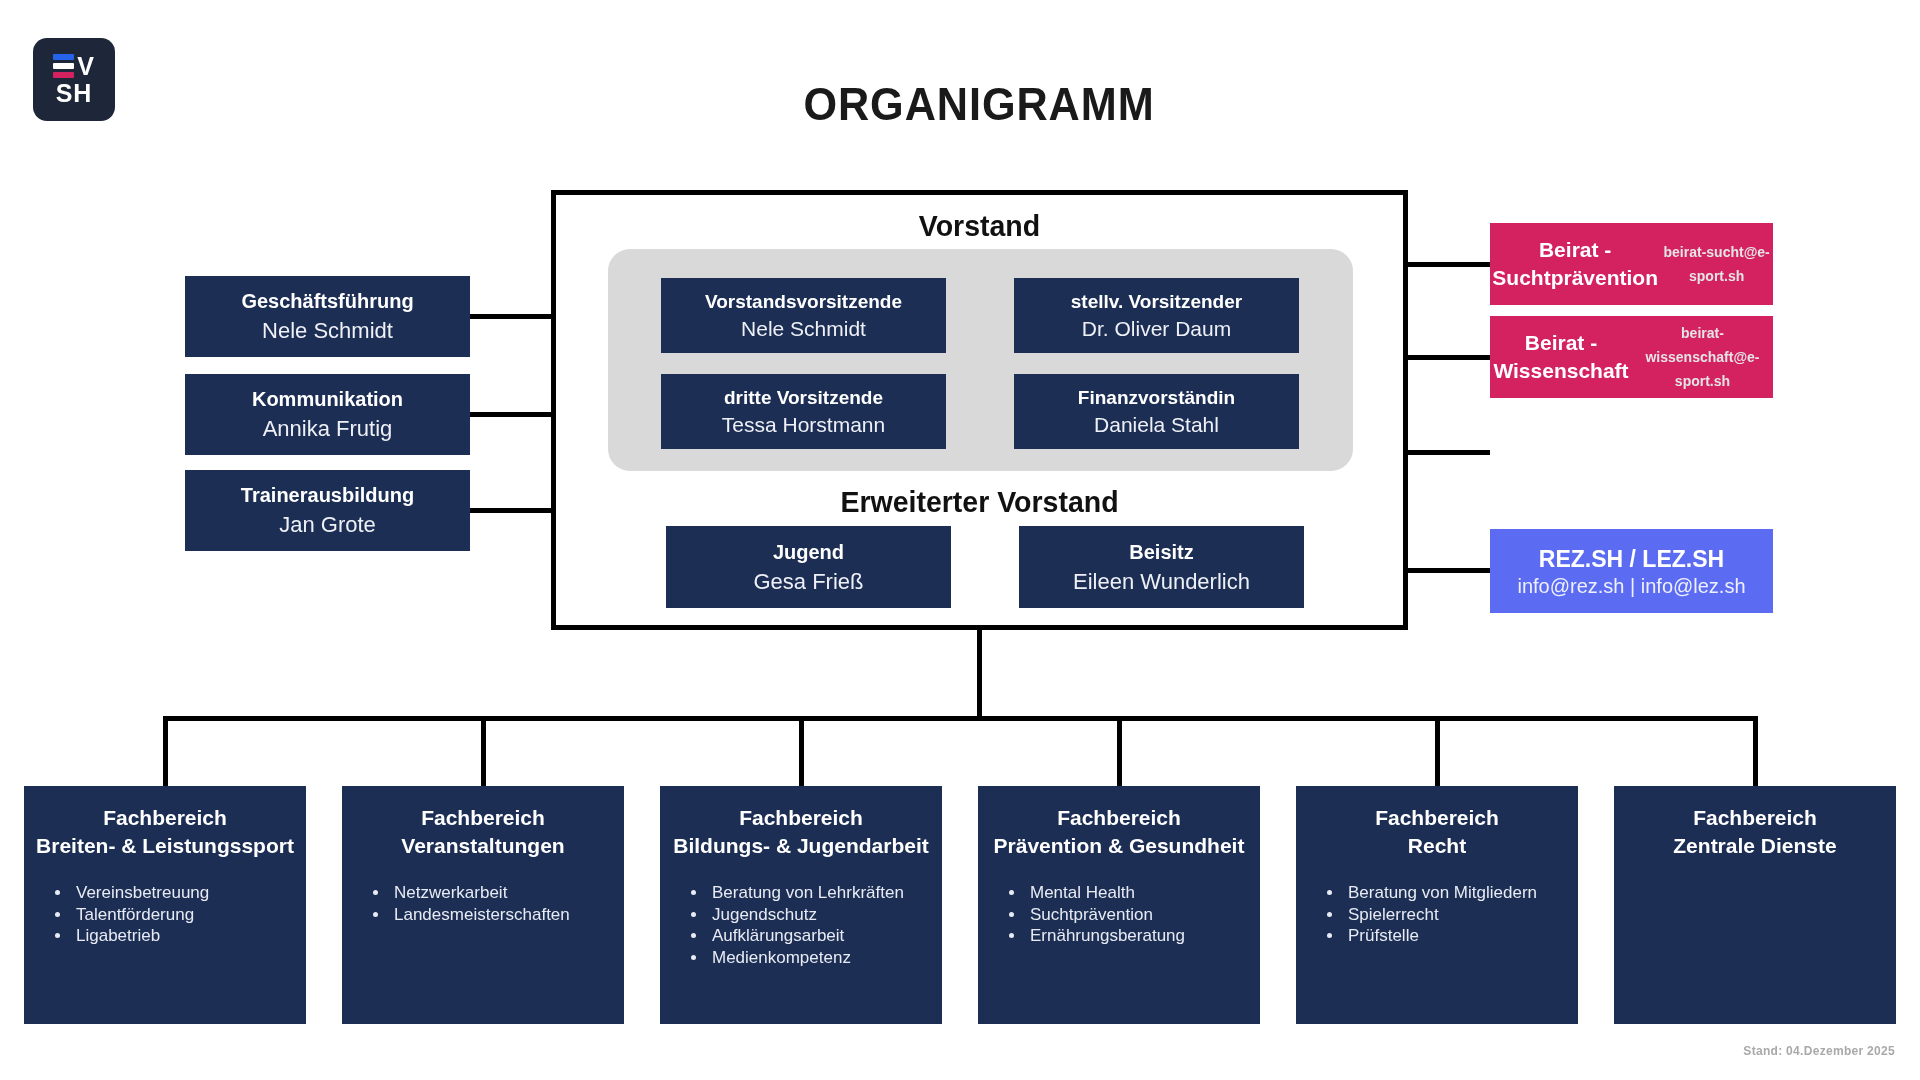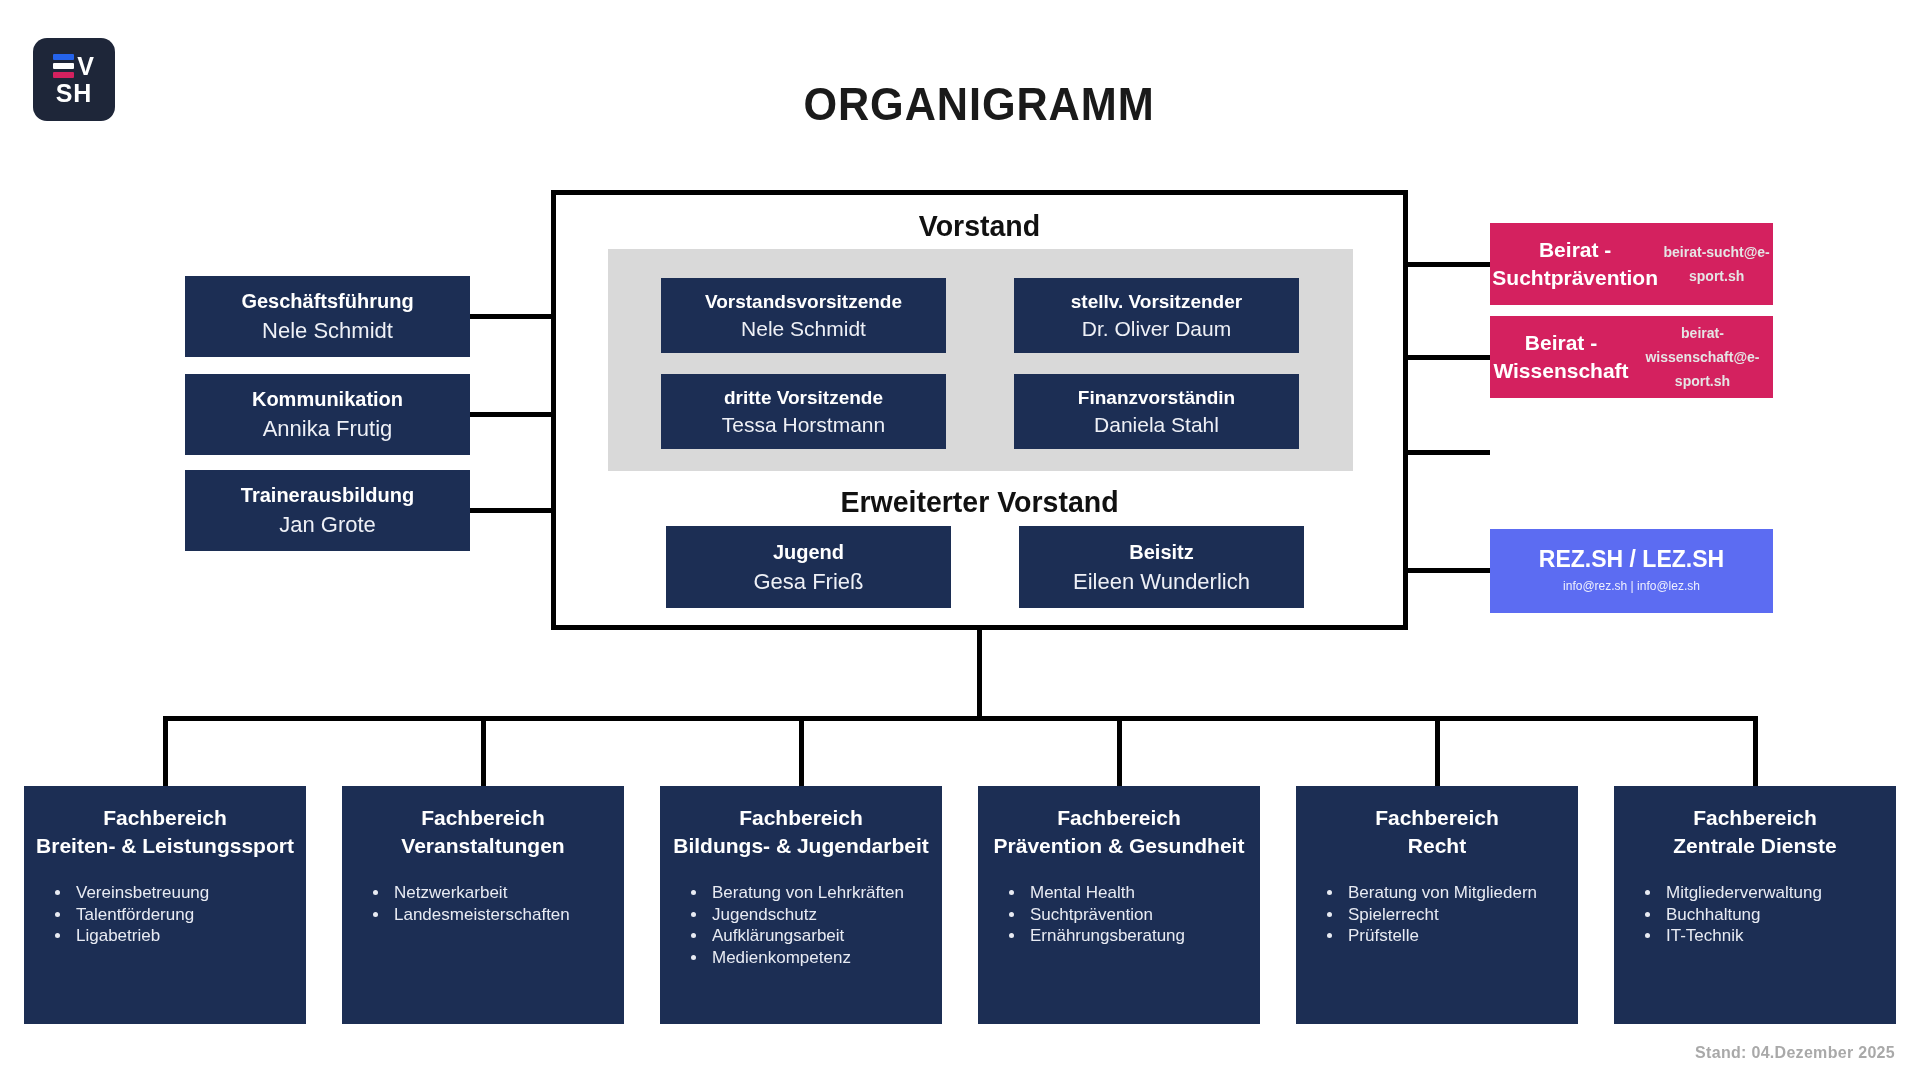--- a/index.html
+++ b/index.html
@@ -27,21 +27,21 @@
   .navy-box { position:absolute; background:#1c2e54; color:#ffffff; display:flex;
               flex-direction:column; align-items:center; justify-content:center; text-align:right; }
   .role { font-weight:700; font-size:20px; line-height:29px; color:#ffffff; }
   .pname { font-weight:400; font-size:22px; line-height:30px; color:#eef0f6; }
 
   
   .board { position:absolute; left:551px; top:190px; width:857px; height:440px;
            background:#ffffff; border:5px solid #000000; }
   .board-heading { position:absolute; top:14px; left:0; width:100%; text-align:center;
                    font-size:30px; font-weight:700; color:#111111; transform:scaleX(0.95); }
-  .board-panel { position:absolute; left:52px; top:54px; width:745px; height:222px; background:#d9d9d9; }
+  .board-panel { position:absolute; left:52px; top:54px; width:745px; height:222px; background:#d9d9d9;border-radius:22px; }
   .member-a { left:53px;  top:29px;  width:285px; height:75px; }
   .member-b { left:406px; top:29px;  width:285px; height:75px; }
   .member-c { left:53px;  top:125px; width:285px; height:75px; }
   .member-d { left:406px; top:125px; width:285px; height:75px; }
   .board-panel .navy-box { position:absolute; }
   .board-panel .role { font-size:19px; line-height:27px; }
   .board-panel .pname { font-size:21px; line-height:28px; }
   .ext-heading { position:absolute; top:290px; left:0; width:100%; text-align:center;
                  font-size:30px; font-weight:700; color:#111111; transform:scaleX(0.95); }
   .ext-a { left:110px; top:331px; width:285px; height:82px; }
@@ -55,35 +55,35 @@
   .adv { position:absolute; left:1490px; width:283px; height:82px; background:#d4215f;
          color:#ffffff; display:flex; flex-direction:row; align-items:center;
          justify-content:center; text-align:center; }
   .adv-0 { top:223px; } .adv-1 { top:316px; } .adv-2 { top:411px; }
   .adv-title { font-weight:700; font-size:21px; line-height:28px; }
   .adv-email { font-weight:700; font-size:14px; line-height:24px; color:#e5e5e5; }
   .partner { position:absolute; left:1490px; top:529px; width:283px; height:84px; background:#5c6cf2;
              color:#ffffff; display:flex; flex-direction:column; align-items:center;
              justify-content:center; text-align:center; }
   .partner-title { font-weight:700; font-size:23px; line-height:30px; }
-  .partner-email { font-weight:400; font-size:12px; line-height:24px; color:#eef0fe; }
+  .partner-email { font-weight:400; font-size:20px; line-height:24px; color:#eef0fe; }
 
   
   .line { position:absolute; background:#000000; }
 
   
   .dept { position:absolute; top:786px; width:282px; height:238px; background:#1c2e54; color:#ffffff; }
   .dept-0 { left:24px; } .dept-1 { left:342px; } .dept-2 { left:660px; }
   .dept-3 { left:978px; } .dept-4 { left:1296px; } .dept-5 { left:1614px; }
   .dept-title { padding-top:18px; text-align:center; font-weight:700; font-size:21px;
                 line-height:28px; color:#ffffff; }
   .dept ul { margin:22px 0 0 0; padding-left:48px; list-style:disc outside; }
   .dept li { font-size:17px; line-height:21.5px; font-weight:400; color:#e8ebf3; padding-left:4px; }
 
-  .stand { position:absolute; top:1044px; right:25px; font-size:16px; font-weight:700;
+  .stand { position:absolute; top:1044px; right:25px; font-size:12px; font-weight:700;
            color:#a9a9a9; letter-spacing:0.3px; }
 </style>
 </head>
 <body>
 
 <div class="canvas">
 
   <div class="logo">
     <div class="logo-row1">
       <span class="logo-e">
@@ -226,22 +226,17 @@
       <li>Beratung von Mitgliedern</li>
       <li>Spielerrecht</li>
       <li>Prüfstelle</li>
     </ul>
   </div>
   <div class="dept dept-5">
     <div class="dept-title">
       <div>Fachbereich</div>
       <div>Zentrale Dienste</div>
     </div>
-    <ul>
-      <li>Mitgliederverwaltung</li>
-      <li>Buchhaltung</li>
-      <li>IT-Technik</li>
-    </ul>
   </div>
 
   <div class="stand">Stand: 04.Dezember 2025</div>
 
 </div>
 
 </body></html>

